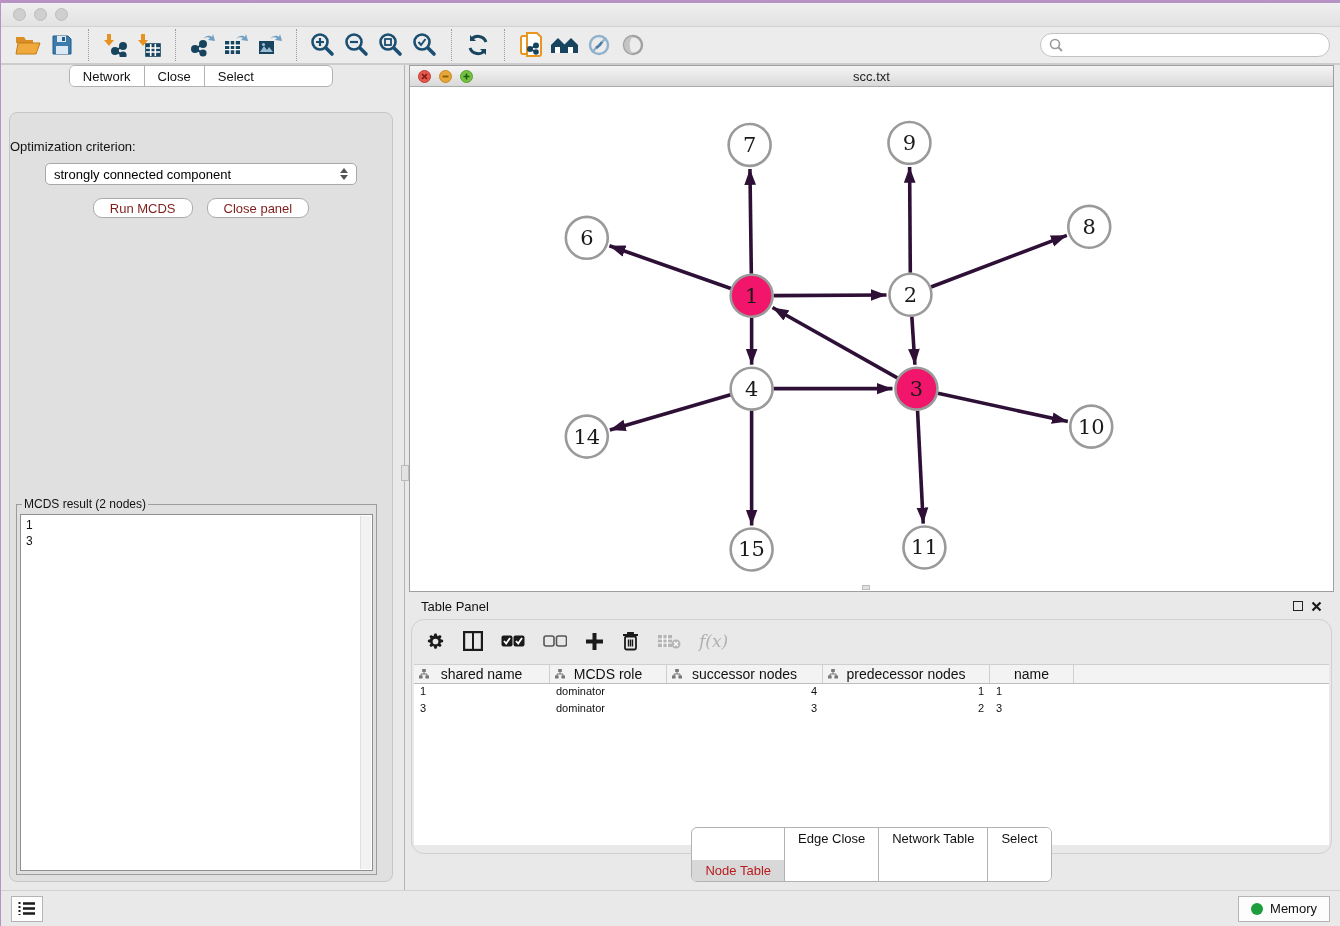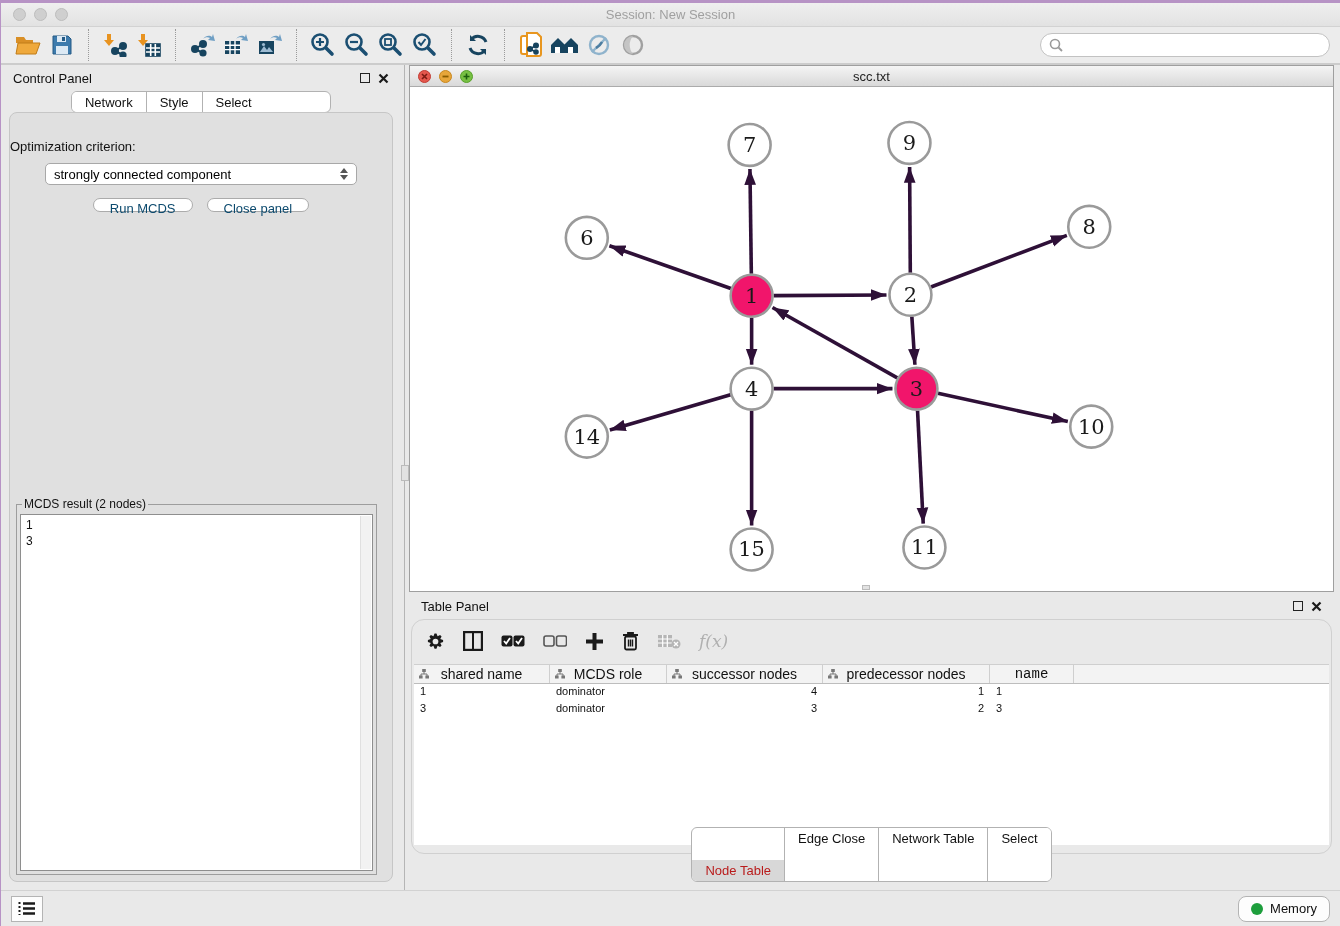--- a/index.html
+++ b/index.html
@@ -44,21 +44,21 @@
   .opt-label { margin-top:26px; font-size:13px; color:#111; }
   .crit-select { margin:9px auto 0; width:312px; height:22px; background:#fff;
                  border:1px solid #a8a8a8; border-radius:5px; display:flex; align-items:center;
                  padding:0 8px; font-size:13px; }
   .chev { margin-left:auto; display:flex; flex-direction:column; line-height:5px; }
   .chev i { border:4px solid transparent; display:block; width:0; height:0; }
   .chev .up { border-bottom:5px solid #555; margin-bottom:2px; }
   .chev .dn { border-top:5px solid #555; }
   .btn-row { display:flex; justify-content:center; gap:14px; margin-top:13px; }
   .mac-btn { background:#fff; border:1px solid #ababab; border-radius:9px;
-             font-size:13px; padding:2px 16px; color:#0c4a6e; height:14px; }
+             font-size:13px; padding:2px 16px; color:#7f1d1d; height:20px; }
   fieldset.result { position:absolute; left:4px; right:13px; bottom:6px; height:378px;
              border:1px solid #9d9d9d; margin:0 2px; padding:3px; background:#e0e0e0; }
   fieldset.result legend { font-size:12px; color:#111; padding:0 2px; margin-left:2px; }
   .result-box { position:relative; width:100%; height:100%; background:#fff; border:1px solid #8e8e8e;
              font-size:12px; line-height:16px; padding:2px 5px; color:#111; }
   .result-box .scroll-track { position:absolute; top:1px; bottom:1px; right:1px; width:11px;
              background:#f2f2f2; border-left:1px solid #e0e0e0; }
   
   .vdiv { width:8px; position:relative; }
   .vdiv:before { content:""; position:absolute; top:0; bottom:0; left:3px; width:1px; background:#b5b5b5; }
@@ -89,37 +89,36 @@
   .th .colicon { position:absolute; left:5px; top:4px; }
   .trow { display:flex; height:17px; font-size:11px; color:#111; }
   .td { padding:1px 6px; overflow:hidden; white-space:nowrap; }
   .tp-tabs { position:absolute; bottom:8px; left:0; right:0; display:flex; justify-content:center; }
   .fx { font-family:"DejaVu Serif", serif; font-style:italic; font-size:17px; color:#b0b0b0; }
   
   .statusbar { position:absolute; left:0; right:0; bottom:0; height:36px; border-top:1px solid #d2d2d2;
            background:#e9e9e9; display:flex; align-items:center; padding:0 10px; }
   .list-btn { width:32px; height:26px; background:#fdfdfd; border:1px solid #b4b4b4;
            display:flex; align-items:center; justify-content:center; }
-  .mem-btn { margin-left:auto; background:#fdfdfd; border:1px solid #b4b4b4; border-radius:8px;
+  .mem-btn { margin-left:auto; background:#fdfdfd; border:1px solid #b4b4b4; border-radius:0;
            height:26px; display:flex; align-items:center; gap:7px; padding:0 12px; font-size:13px; color:#111; }
   .mem-dot { width:12px; height:12px; border-radius:50%; background:#1d9e3c; }
 </style>
 </head>
 <body>
 
 <div class="app">
   <div class="top-strip"></div>
 
   <div class="titlebar">
     <div class="lights">
       <span class="light"></span>
       <span class="light"></span>
       <span class="light"></span>
     </div>
-    <div class="wtitle">Session: New Session</div>
   </div>
 
   <div class="toolbar">
     <div class="tbtn">
       <svg width="26" height="22" viewBox="0 0 26 22">
           <path d="M1 3h8l2 3h7v3H1z" fill="#d98f26"></path>
           <path d="M3 9h22l-4 11H1z" fill="#efa93c" stroke="#c07c18"></path>
         </svg>
     </div>
     <div class="tbtn">
@@ -255,33 +254,24 @@
           <circle cx="6" cy="6" r="4.5" fill="none" stroke="#9a9a9a" stroke-width="1.6"></circle>
           <path d="M9.5 9.5l3.5 3.5" stroke="#9a9a9a" stroke-width="1.8"></path>
         </svg>
       <input type="text" placeholder="" style="">
     </div>
   </div>
 
   <div class="main">
 
     <div class="cpanel">
-      <div class="panel-head">
-        <span class="ptitle">Control Panel</span>
-        <span class="panel-icons">
-          <span class="float-ic"></span>
-          <svg width="11" height="11" viewBox="0 0 11 11">
-              <path d="M1.5 1.5l8 8M9.5 1.5l-8 8" stroke="#1a1a1a" stroke-width="2.2"></path>
-            </svg>
-        </span>
-      </div>
       <div class="tabs-row">
         <span class="seg" id="cp-tabs">
             <span class="tab">Network</span>
-            <span class="tab">Style</span>
+            <span class="tab">Close</span>
             <span class="tab">Select</span>
             <span class="tab active">MCDS</span>
           </span>
       </div>
       <div class="cp-content">
         <div class="opt-label">Optimization criterion:</div>
         <div class="crit-select">
           <span>strongly connected component</span>
           <span class="chev">
               <i class="up"></i>
@@ -482,21 +472,21 @@
                 </div>
                 <div class="th" style="width: 167px;">
                   <svg class="colicon" width="10" height="10" viewBox="0 0 10 10">
                     <path d="M5 2v3M2 7V5h6v2" stroke="#777" fill="none"></path>
                     <rect x="3.2" y="0" width="3.6" height="3" fill="#777"></rect>
                     <rect x="0" y="6.5" width="3.6" height="3" fill="#777"></rect>
                     <rect x="6.4" y="6.5" width="3.6" height="3" fill="#777"></rect>
                   </svg>
                   <span>predecessor nodes</span>
                 </div>
-                <div class="th" style="width: 84px; font-family: Liberation Mono, monospace;">
+                <div class="th" style="width: 84px;">
                   <span>name</span>
                 </div>
               </div>
             <div id="table-body">
                 <div class="trow">
                   <div class="td" style="width: 136px; text-align: left;">1</div>
                   <div class="td" style="width: 117px; text-align: left;">dominator</div>
                   <div class="td" style="width: 156px; text-align: right;">4</div>
                   <div class="td" style="width: 167px; text-align: right;">1</div>
                   <div class="td" style="width: 84px; text-align: left;">1</div>

